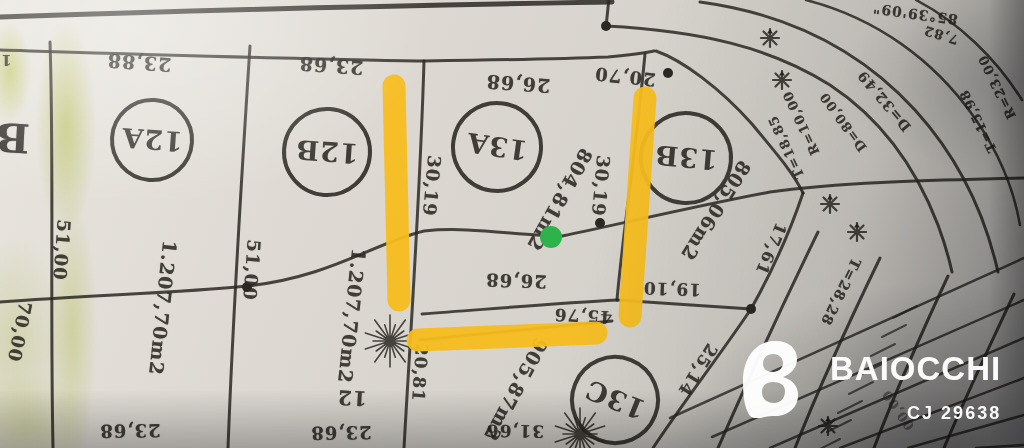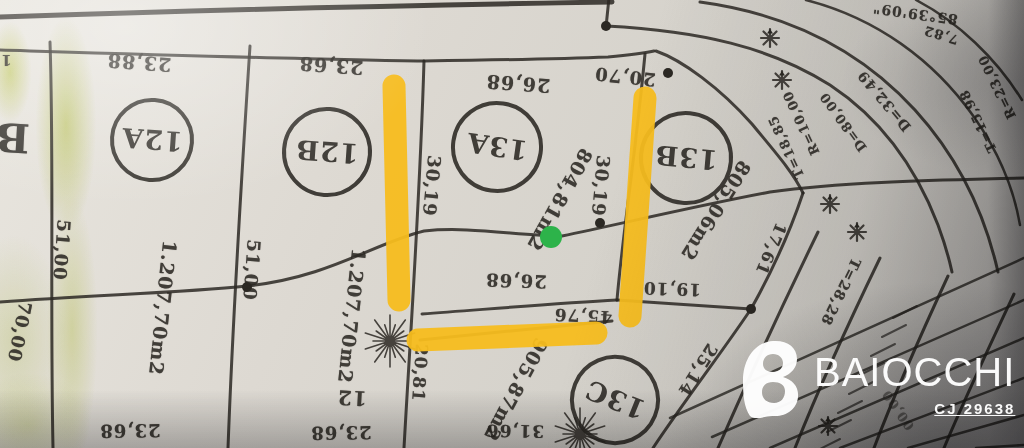--- a/index.html
+++ b/index.html
@@ -25,23 +25,23 @@
     linear-gradient(105deg, rgba(255,255,255,0) 58%, rgba(125,125,128,.22) 80%, rgba(70,70,76,.52) 97%),
     linear-gradient(0deg, rgba(60,60,64,.34), rgba(60,60,64,0) 13%),
     radial-gradient(430px 270px at 92% 102%, rgba(38,38,44,.50), transparent 65%),
     radial-gradient(260px 140px at 100% 18%, rgba(80,80,86,.30), transparent 70%),
     linear-gradient(90deg, transparent 96.5%, rgba(50,50,54,.42) 100%);}
   .lightcorner{background:radial-gradient(520px 300px at 12% 6%, rgba(255,255,255,.38), transparent 60%);}
   
   .logo{position:absolute;left:742px;top:338px;display:flex;align-items:flex-start;gap:14px;
     font-family:"Liberation Sans",sans-serif;color:#fff;opacity:.97;}
   .logo .text{display:flex;flex-direction:column;align-items:flex-start;padding-top:14px;}
-  .brand{font-size:40px;font-weight:400;letter-spacing:1px;line-height:1;}
+  .brand{font-size:33px;font-weight:700;letter-spacing:1px;line-height:1;margin-left:16px;}
   .subbrand{font-size:18px;font-weight:400;letter-spacing:11px;line-height:1;margin-top:7px;margin-left:3px;}
-  .license{font-size:15px;font-weight:700;letter-spacing:2px;align-self:flex-end;margin-top:8px;text-decoration:underline;}
+  .license{font-size:18px;font-weight:700;letter-spacing:2px;align-self:flex-end;margin-top:18px;}
 </style>
 </head>
 <body>
 
 <div class="canvas">
 
   <div class="layer greenwash"></div>
 
   <svg class="layer ink" id="inksvg" width="1024" height="448" viewBox="0 0 1024 448" fill="none" stroke="var(--ink)" stroke-opacity=".85" stroke-linecap="round">
     <defs>

